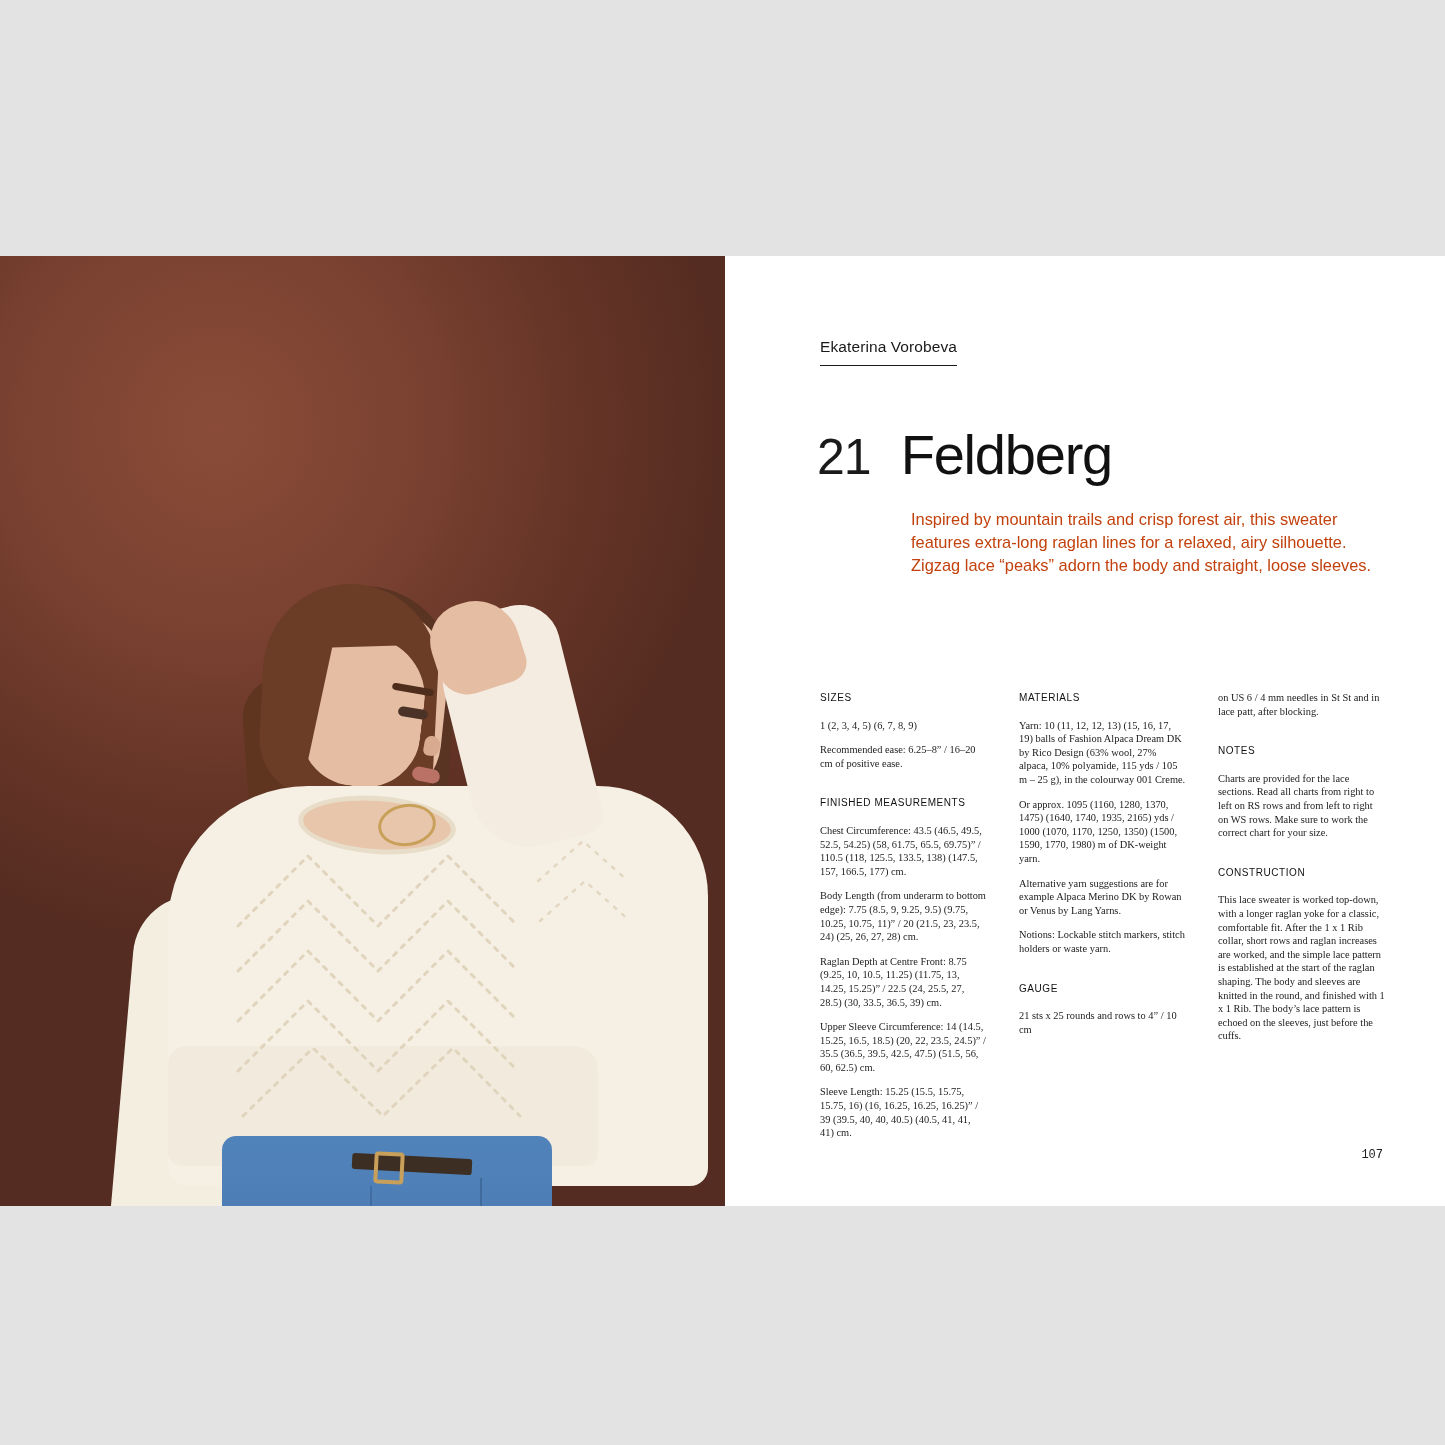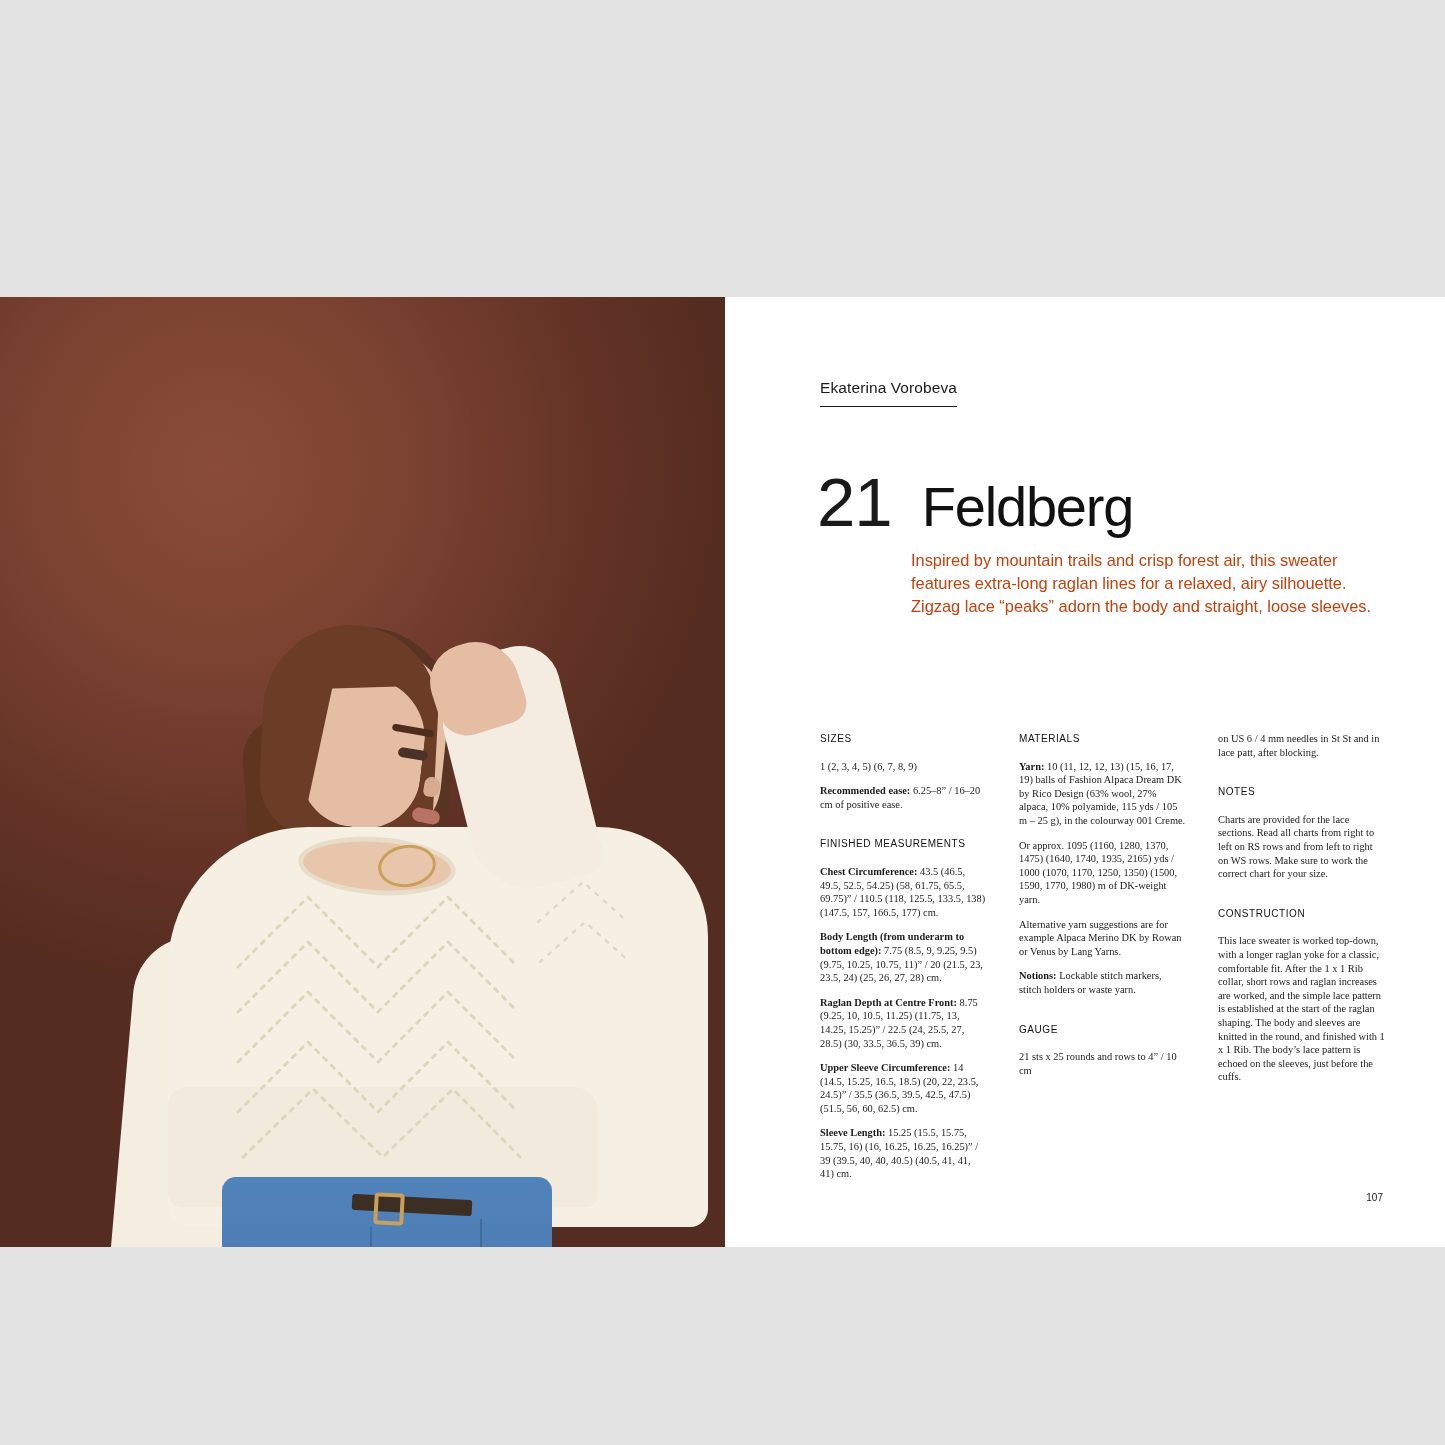--- a/index.html
+++ b/index.html
@@ -14,21 +14,20 @@
     overflow: hidden;
   }
   .page-spread {
     position: absolute;
     left: 0;
     top: 256px;
     width: 1445px;
     height: 848px;
     background: #ffffff;
     display: flex;
-    margin-top: 41px;
   }
   
   .photo-page {
     position: relative;
     width: 725px;
     height: 950px;
     overflow: hidden;
     background: #6e3a2c;
     flex: 0 0 725px;
   }
@@ -246,21 +245,21 @@
     border-bottom: 1.4px solid #1a1a1a;
   }
   .title-row {
     position: absolute;
     left: 92px; top: 166px;
     display: flex;
     align-items: baseline;
     gap: 30px;
   }
   .pattern-number {
-    font-size: 69px;
+    font-size: 50px;
     color: #1a1a1a;
     letter-spacing: -1px;
   }
   .pattern-title {
     font-size: 56px;
     color: #111;
     letter-spacing: -1.2px;
     text-align: right;
   }
   .intro {
@@ -289,26 +288,26 @@
     font-family: "Liberation Sans", sans-serif;
     font-size: 10px;
     font-weight: 400;
     letter-spacing: .55px;
     margin: 0 0 14px 0;
     color: #111;
   }
   .col h3.spaced { margin-top: 26px; }
   .col p { margin: 0 0 11px 0; }
   .col p.tight { margin-bottom: 0; }
-  .col b { font-weight: bold; }
+  .col b { font-weight: normal; }
   .page-number {
     position: absolute;
     right: 62px; bottom: 44px;
-    font-family: Liberation Sans, sans-serif;
-    font-size: 10px;
+    font-family: Liberation Mono, monospace;
+    font-size: 12px;
     color: #222;
   }
 </style>
 </head>
 <body>
 
 <div class="page-spread">
 
   <div class="photo-page">
     <div class="photo-bg"></div>

